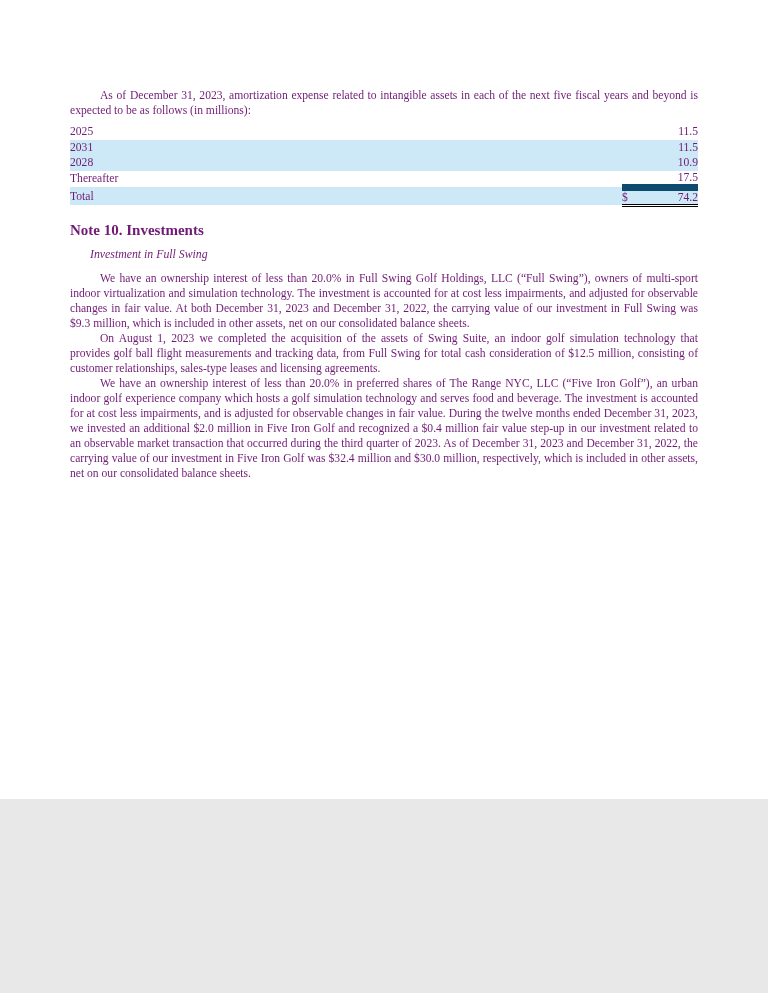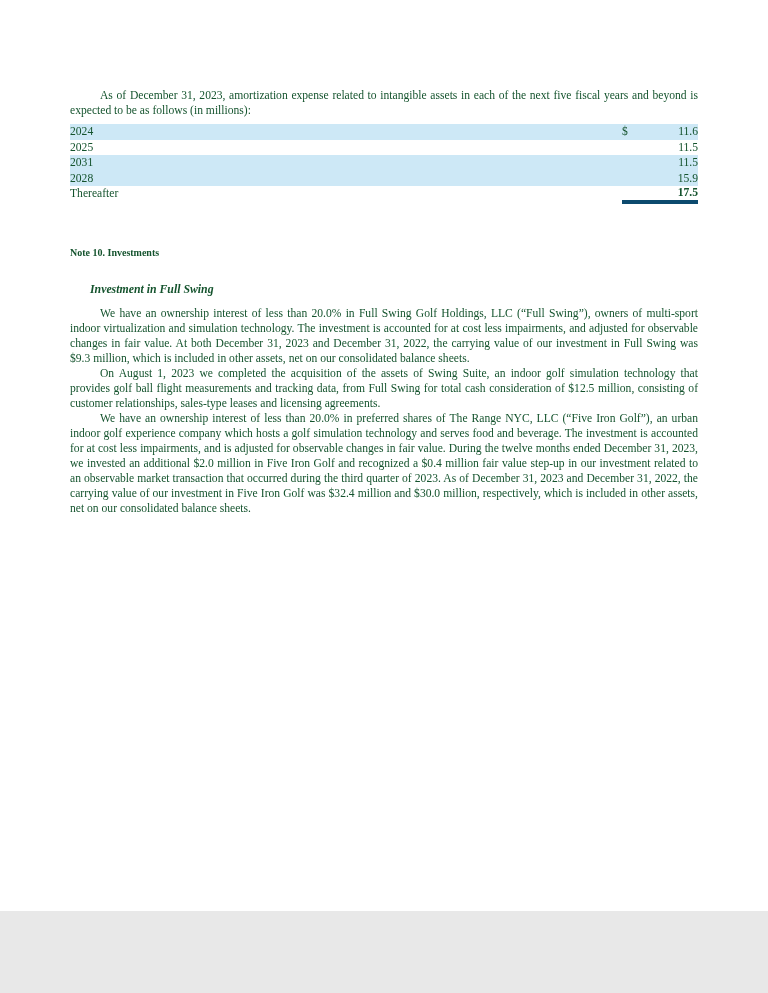--- a/index.html
+++ b/index.html
@@ -1,24 +1,24 @@
 <!DOCTYPE html>
 <html><head>
 <meta charset="utf-8">
 <style>
   * { margin: 0; padding: 0; box-sizing: border-box; }
   html, body { background: #e8e8e8; }
   .page {
     position: relative;
     width: 768px;
-    height: 911px;
+    height: 799px;
     background: #ffffff;
     margin: 0 auto;
     font-family: "Liberation Serif", "DejaVu Serif", serif;
-    color: #14532d;
+    color: #701a75;
     overflow: hidden;
   }
   .content {
     position: absolute;
     left: 70px;
     top: 88px;
     width: 628px;
   }
   p.body-para {
     font-size: 11.6px;
@@ -36,32 +36,32 @@
   table.amort td {
     height: 15.5px;
     padding: 0;
     vertical-align: middle;
     line-height: 13px;
   }
   td.lbl { padding-left: 3px; }
   td.lbl-indent { padding-left: 22px; }
   td.cur { width: 22px; text-align: left; }
   td.val { width: 54px; text-align: right; padding-right: 3px; }
-  .rule-bottom { border-bottom: 4px solid #0c4a6e; font-weight: bold; }
+  .rule-bottom { border-bottom: 7px solid #0c4a6e; }
   .dbl-bottom { border-bottom: 3px double #000; }
   h2.note-heading {
-    font-size: 10px;
+    font-size: 15px;
     font-weight: bold;
-    margin-top: 43px;
+    margin-top: 15px;
   }
   h3.sub-heading {
     font-size: 11.8px;
-    font-weight: bold;
+    font-weight: normal;
     font-style: italic;
-    margin-top: 24px;
+    margin-top: 8px;
     margin-bottom: 9px;
     padding-left: 20px;
   }
   .para-gap { margin-top: 8px; }
   .footer {
     position: absolute;
     left: 0;
     top: 953px;
     width: 100%;
     text-align: left;
@@ -71,44 +71,44 @@
 </head>
 <body>
 
 <div class="page">
   <div class="content">
 
     <p class="body-para">As of December 31, 2023, amortization expense related to intangible assets in each of the next five fiscal years and beyond is expected to be as follows (in millions):</p>
 
     <table class="amort">
       <tbody>
-        <tr style="background-color: rgb(205, 232, 246);">
-          <td class="lbl">2024</td>
-          <td class="cur">$</td>
-          <td class="val">11.6</td>
-        </tr>
         <tr>
           <td class="lbl">2025</td>
           <td class="cur"></td>
           <td class="val">11.5</td>
         </tr>
         <tr style="background-color: rgb(205, 232, 246);">
           <td class="lbl">2031</td>
           <td class="cur"></td>
           <td class="val">11.5</td>
         </tr>
         <tr style="background-color: rgb(205, 232, 246);">
           <td class="lbl">2028</td>
           <td class="cur"></td>
-          <td class="val">15.9</td>
+          <td class="val">10.9</td>
         </tr>
         <tr>
           <td class="lbl">Thereafter</td>
           <td class="cur rule-bottom"></td>
           <td class="val rule-bottom">17.5</td>
+        </tr>
+        <tr style="background-color: rgb(205, 232, 246);">
+          <td class="lbl lbl-indent">Total</td>
+          <td class="cur dbl-bottom">$</td>
+          <td class="val dbl-bottom">74.2</td>
         </tr>
       </tbody>
     </table>
 
     <h2 class="note-heading">Note 10. Investments</h2>
 
     <h3 class="sub-heading">Investment in Full Swing</h3>
     <p class="body-para">We have an ownership interest of less than 20.0% in Full Swing Golf Holdings, LLC (“Full Swing”), owners of multi-sport indoor virtualization and simulation technology. The investment is accounted for at cost less impairments, and adjusted for observable changes in fair value. At both December 31, 2023 and December 31, 2022, the carrying value of our investment in Full Swing was $9.3 million, which is included in other assets, net on our consolidated balance sheets.</p>
     <p class="body-para para-gap">On August 1, 2023 we completed the acquisition of the assets of Swing Suite, an indoor golf simulation technology that provides golf ball flight measurements and tracking data, from Full Swing for total cash consideration of $12.5 million, consisting of customer relationships, sales-type leases and licensing agreements.</p>
 

